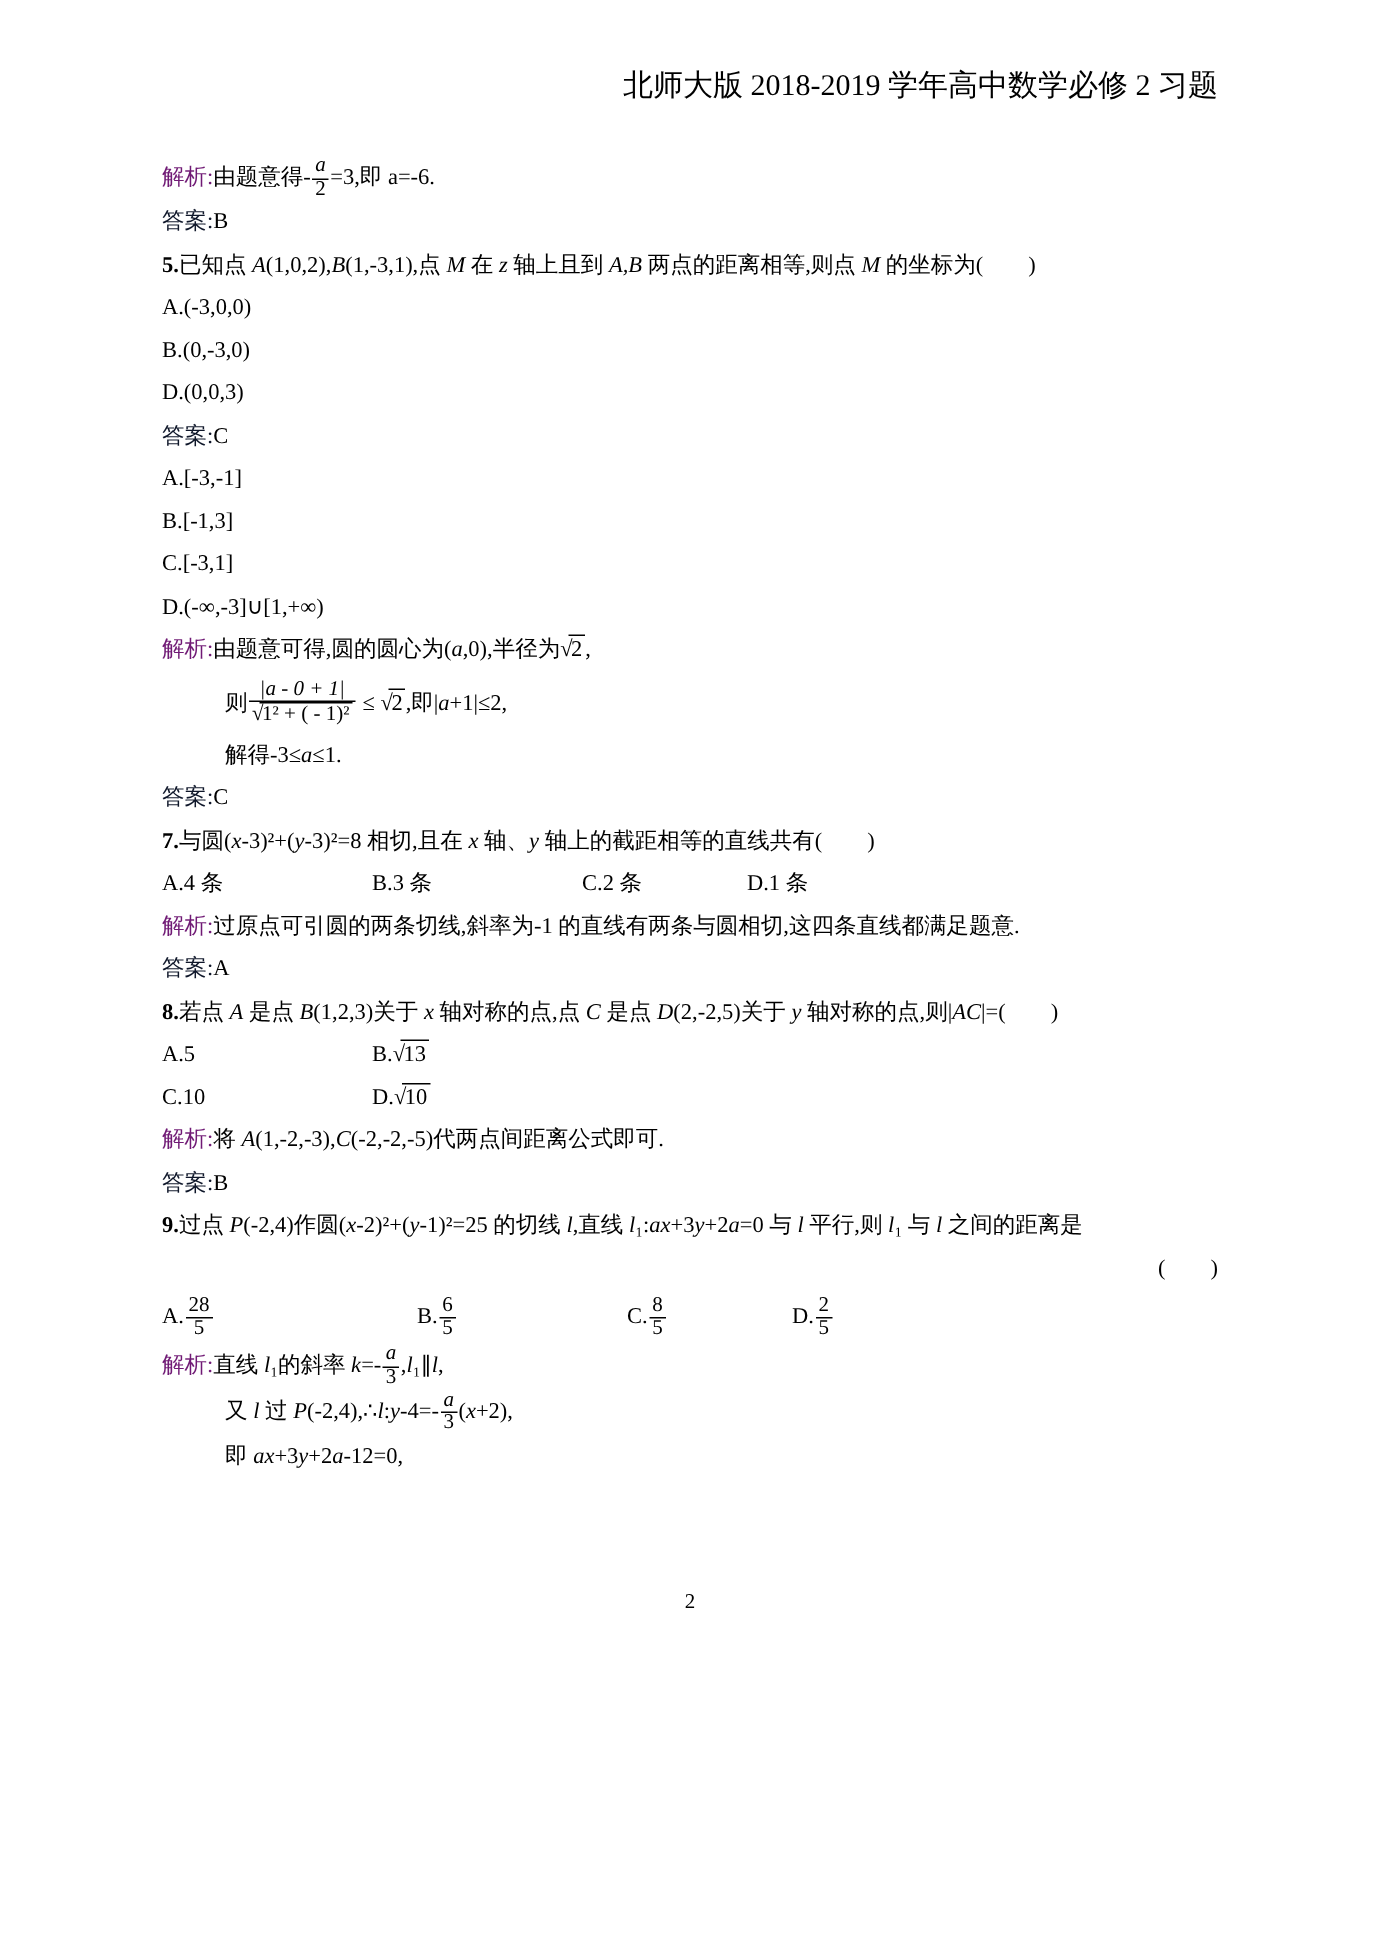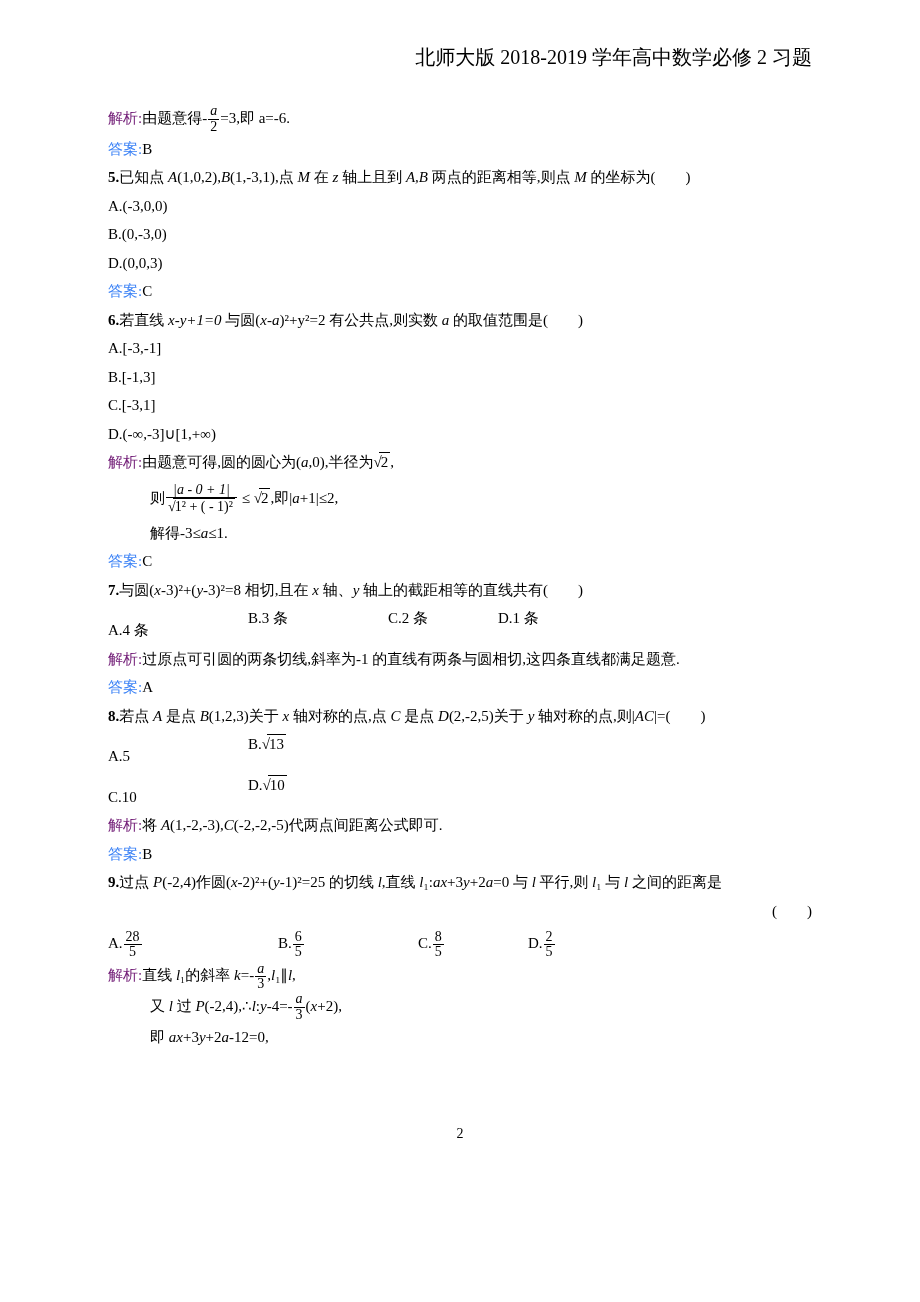--- a/index.html
+++ b/index.html
@@ -16,31 +16,31 @@
     text-align: right;
     padding: 38px 108px 8px 0;
     font-size: 20px;
     font-family: "SimSun", serif;
     letter-spacing: 0;
   }
   .page {
     padding: 20px 108px 40px 108px;
   }
   .exp { color: #701a75; }
-  .ans { color: #3b82f6; }
+  .ans { color: #0f172a; }
   .bold { font-weight: bold; font-family: "Times New Roman", serif;}
   .italic { font-style: italic; font-family: "Times New Roman", "SimSun"; }
   .latin { font-family: "Times New Roman", serif; }
   .row { display: block; }
   .choices {
     display: flex;
     gap: 0;
   }
   .choice { flex: none; }
-  .choice.w1 { width: 140px; margin-top: 12px; }
+  .choice.w1 { width: 140px; }
   .choice.w2 { width: 140px; }
   .choice.w3 { width: 110px; }
   .choice.w4 { width: 100px; }
   .choice.w5 { width: 170px; }
   .right-paren {
     text-align: right;
     padding-right: 0;
   }
   .pagenum {
     text-align: center;
@@ -105,23 +105,20 @@
   <div class="row">
     <span class="bold">5.</span><span>已知点 </span><span class="italic">A</span><span class="latin">(1,0,2),</span><span class="italic">B</span><span class="latin">(1,-3,1),点 </span><span class="italic">M</span><span> 在 </span><span class="italic">z</span><span> 轴上且到 </span><span class="italic">A,B</span><span> 两点的距离相等,则点 </span><span class="italic">M</span><span> 的坐标为(  )</span>
   </div>
   <div class="row latin">A.(-3,0,0)</div>
   <div class="row latin">B.(0,-3,0)</div>
   <div class="row latin">D.(0,0,3)</div>
   <div class="row">
     <span class="ans">答案:</span><span class="latin">C</span>
   </div>
 
-  <div class="row">
-    <span class="bold">6.</span><span>若直线 </span><span class="italic">x-y+1=0</span><span> 与圆(</span><span class="italic">x-a</span><span class="latin">)²+y²=2 有公共点,则实数 </span><span class="italic">a</span><span> 的取值范围是(  )</span>
-  </div>
   <div class="row latin">A.[-3,-1]</div>
   <div class="row latin">B.[-1,3]</div>
   <div class="row latin">C.[-3,1]</div>
   <div class="row latin">D.(-∞,-3]∪[1,+∞)</div>
   <div class="row">
     <span class="exp">解析:</span><span>由题意可得,圆的圆心为(</span><span class="italic">a</span><span>,0),半径为</span><span class="sqrt"><span class="radical">√</span><span class="radicand">2</span></span><span>,</span>
   </div>
   <div class="row indent" style="line-height:2.8;">
     <span>则</span><span class="frac"><span class="num" style="font-style:italic;">|a - 0 + 1|</span><span class="den"><span class="sqrt"><span class="radical">√</span><span class="radicand">1² + ( - 1)²</span></span></span></span><span class="latin"> ≤ </span><span class="sqrt"><span class="radical">√</span><span class="radicand">2</span></span><span>,即|</span><span class="italic">a</span><span class="latin">+1|≤2,</span>
   </div>

